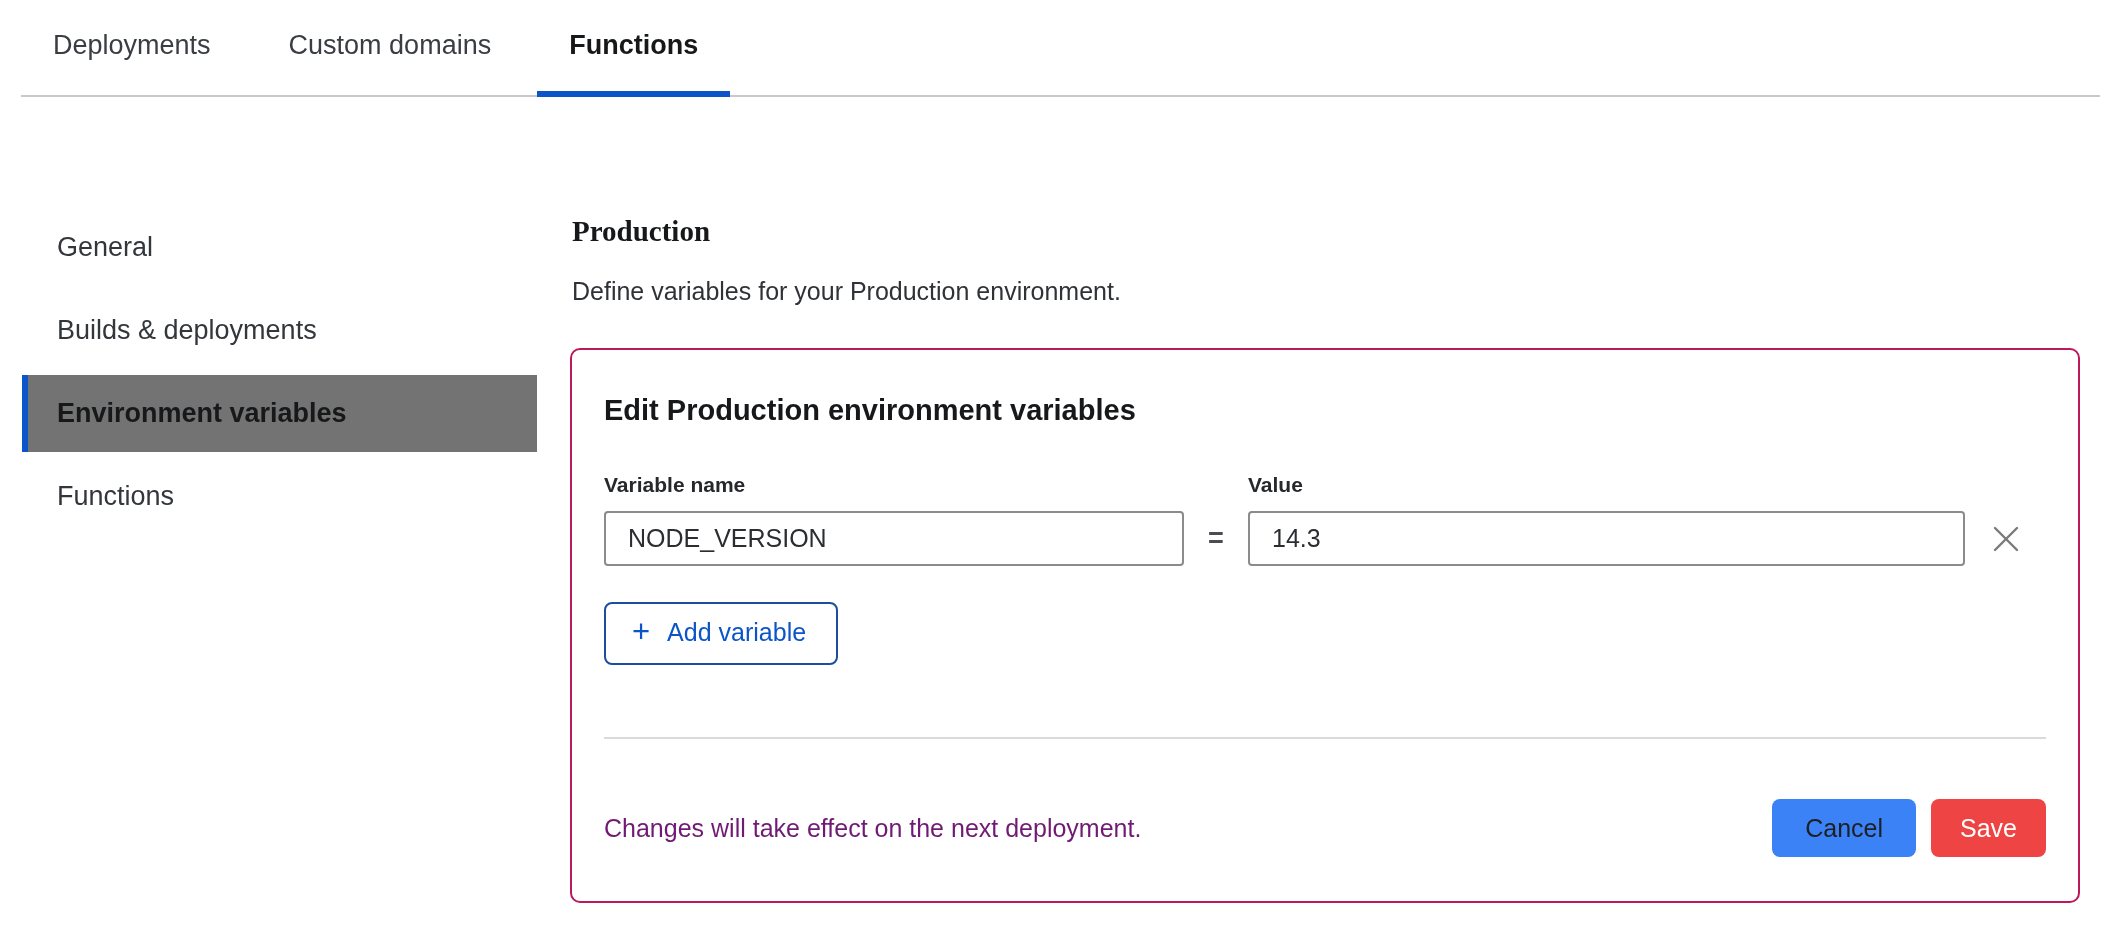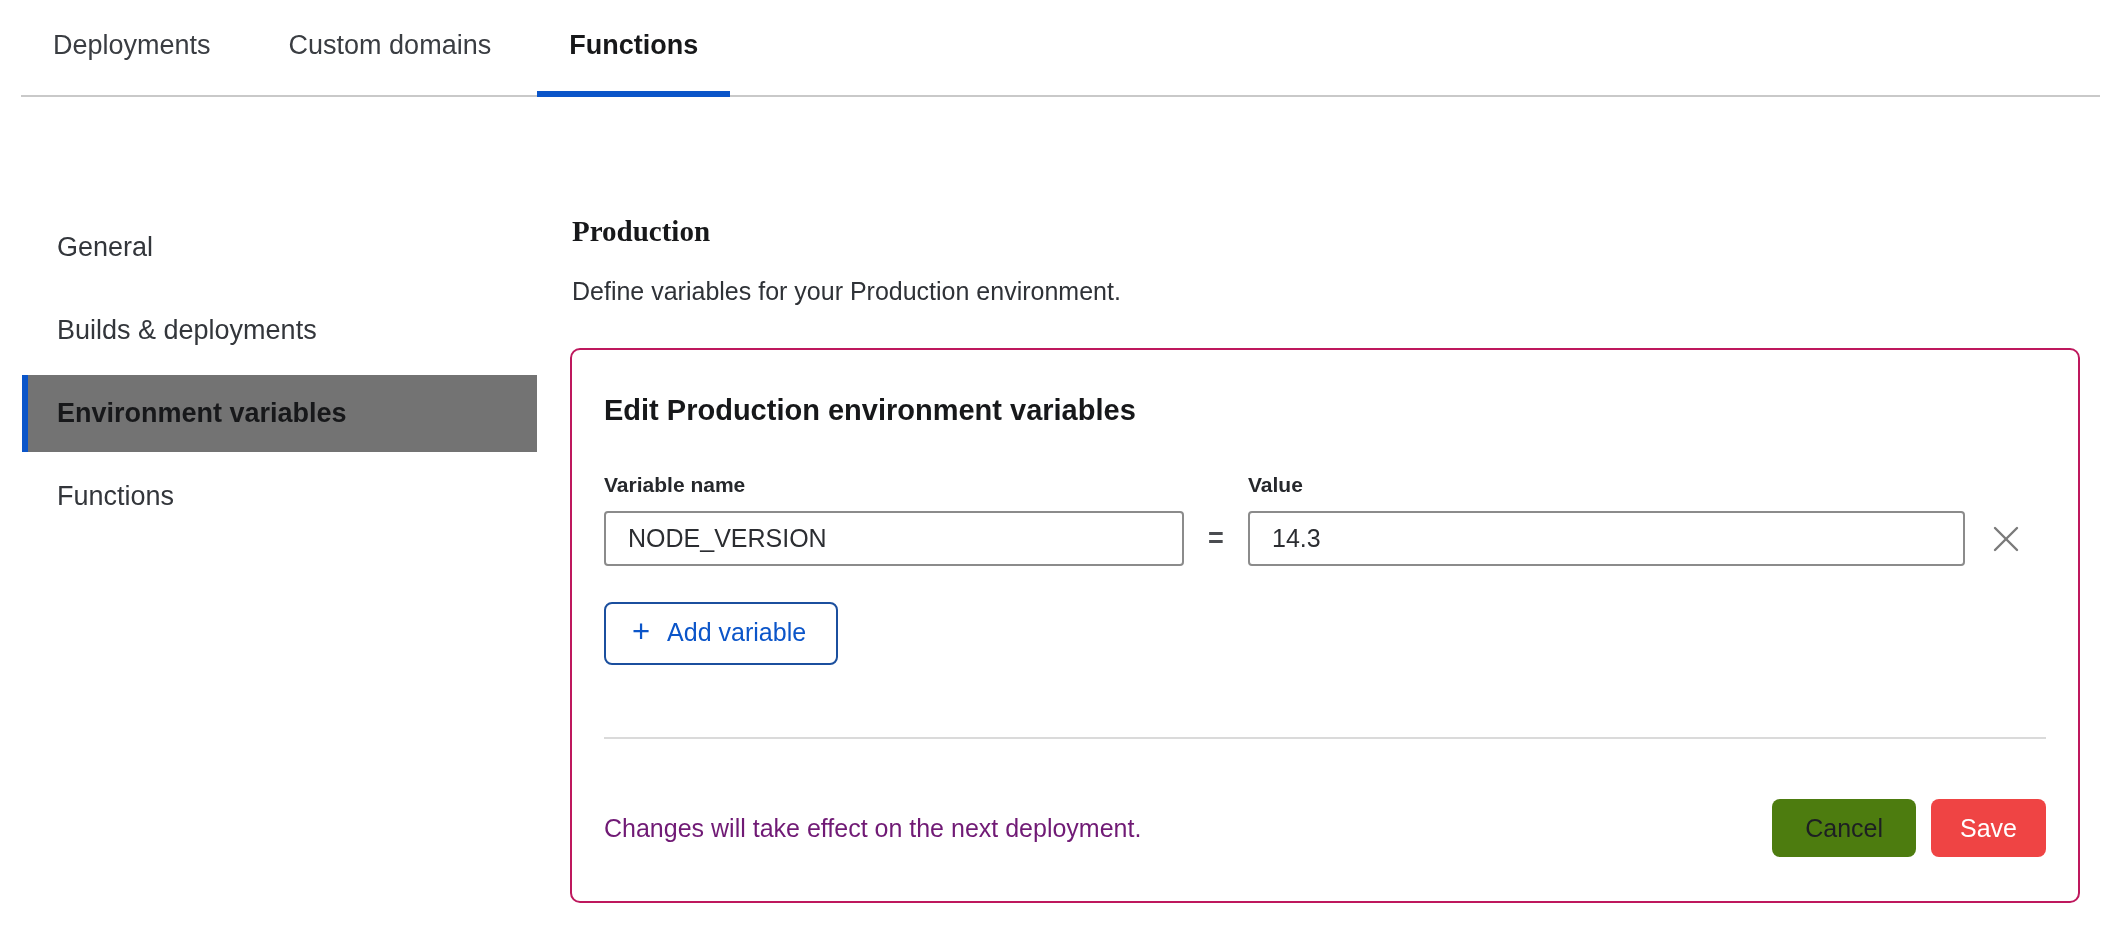--- a/index.html
+++ b/index.html
@@ -179,21 +179,21 @@
   }
   .btn {
     font-size: 25px;
     font-family: "Liberation Sans", sans-serif;
     border: none;
     border-radius: 8px;
     height: 58px;
     cursor: pointer;
   }
   .btn-cancel {
-    background: #4d7c0f;
+    background: #3b82f6;
     color: #1d1f23;
     padding: 0 33px;
     margin-right: 15px;
   }
   .btn-save {
     background: #ef4444;
     color: #ffffff;
     padding: 0 29px;
   }
 </style>

